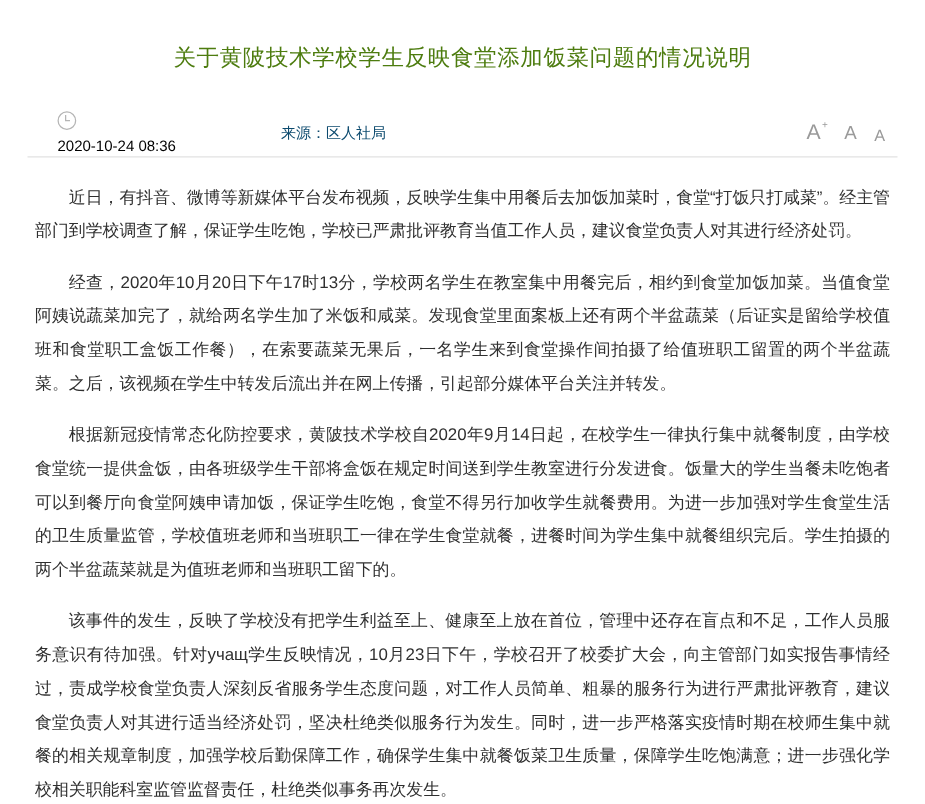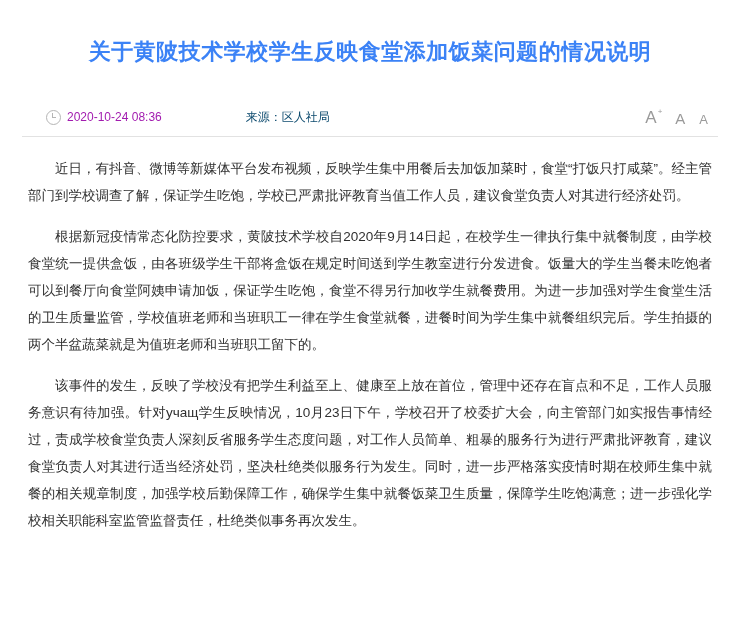--- a/index.html
+++ b/index.html
@@ -16,41 +16,42 @@
   }
   .page {
     position: relative;
     width: 740px;
     height: 643px;
     box-sizing: border-box;
     background: #ffffff;
   }
   .title {
     text-align: center;
-    font-size: 22px;
-    font-weight: bold;
-    color: #3b82f6;
+    font-size: 18px;
+    font-weight: normal;
+    color: #4d7c0f;
     padding: 22px 40px 16px 40px;
     line-height: 1.4;
     letter-spacing: 0.5px;
   }
   .meta-bar {
     position: relative;
     height: 38px;
     border-bottom: 1px solid #e2e2e2;
     margin: 0 22px;
     display: flex;
     align-items: center;
   }
   .meta-left {
     display: flex;
     gap: 6px;
     font-size: 12px;
-    color: #a21caf;
+    color: #000000;
     padding-left: 24px;
+    flex-direction: column;
   }
   .clock-icon {
     width: 13px;
     height: 13px;
     border: 1px solid #b5b5b5;
     border-radius: 50%;
     position: relative;
     display: inline-block;
     flex: none;
   }
@@ -129,18 +130,19 @@
 
     <div class="font-sizer">
       <span class="fs-btn fs-big"><span>A</span><sup>+</sup></span>
       <span class="fs-btn fs-mid">A</span>
       <span class="fs-btn fs-sml">A</span>
     </div>
   </div>
 
   <div class="article">
     <p>近日，有抖音、微博等新媒体平台发布视频，反映学生集中用餐后去加饭加菜时，食堂“打饭只打咸菜”。经主管部门到学校调查了解，保证学生吃饱，学校已严肃批评教育当值工作人员，建议食堂负责人对其进行经济处罚。</p>
+    <p>经查，2020年10月20日下午17时13分，学校两名学生在教室集中用餐完后，相约到食堂加饭加菜。当值食堂阿姨说蔬菜加完了，就给两名学生加了米饭和咸菜。发现食堂里面案板上还有两个半盆蔬菜（后证实是留给学校值班和食堂职工盒饭工作餐），在索要蔬菜无果后，一名学生来到食堂操作间拍摄了给值班职工留置的两个半盆蔬菜。之后，该视频在学生中转发后流出并在网上传播，引起部分媒体平台关注并转发。</p>
     <p>根据新冠疫情常态化防控要求，黄陂技术学校自2020年9月14日起，在校学生一律执行集中就餐制度，由学校食堂统一提供盒饭，由各班级学生干部将盒饭在规定时间送到学生教室进行分发进食。饭量大的学生当餐未吃饱者可以到餐厅向食堂阿姨申请加饭，保证学生吃饱，食堂不得另行加收学生就餐费用。为进一步加强对学生食堂生活的卫生质量监管，学校值班老师和当班职工一律在学生食堂就餐，进餐时间为学生集中就餐组织完后。学生拍摄的两个半盆蔬菜就是为值班老师和当班职工留下的。</p>
     <p>该事件的发生，反映了学校没有把学生利益至上、健康至上放在首位，管理中还存在盲点和不足，工作人员服务意识有待加强。针对учащ学生反映情况，10月23日下午，学校召开了校委扩大会，向主管部门如实报告事情经过，责成学校食堂负责人深刻反省服务学生态度问题，对工作人员简单、粗暴的服务行为进行严肃批评教育，建议食堂负责人对其进行适当经济处罚，坚决杜绝类似服务行为发生。同时，进一步严格落实疫情时期在校师生集中就餐的相关规章制度，加强学校后勤保障工作，确保学生集中就餐饭菜卫生质量，保障学生吃饱满意；进一步强化学校相关职能科室监管监督责任，杜绝类似事务再次发生。</p>
 
   </div>
 
 </div>
 
 </body></html>

